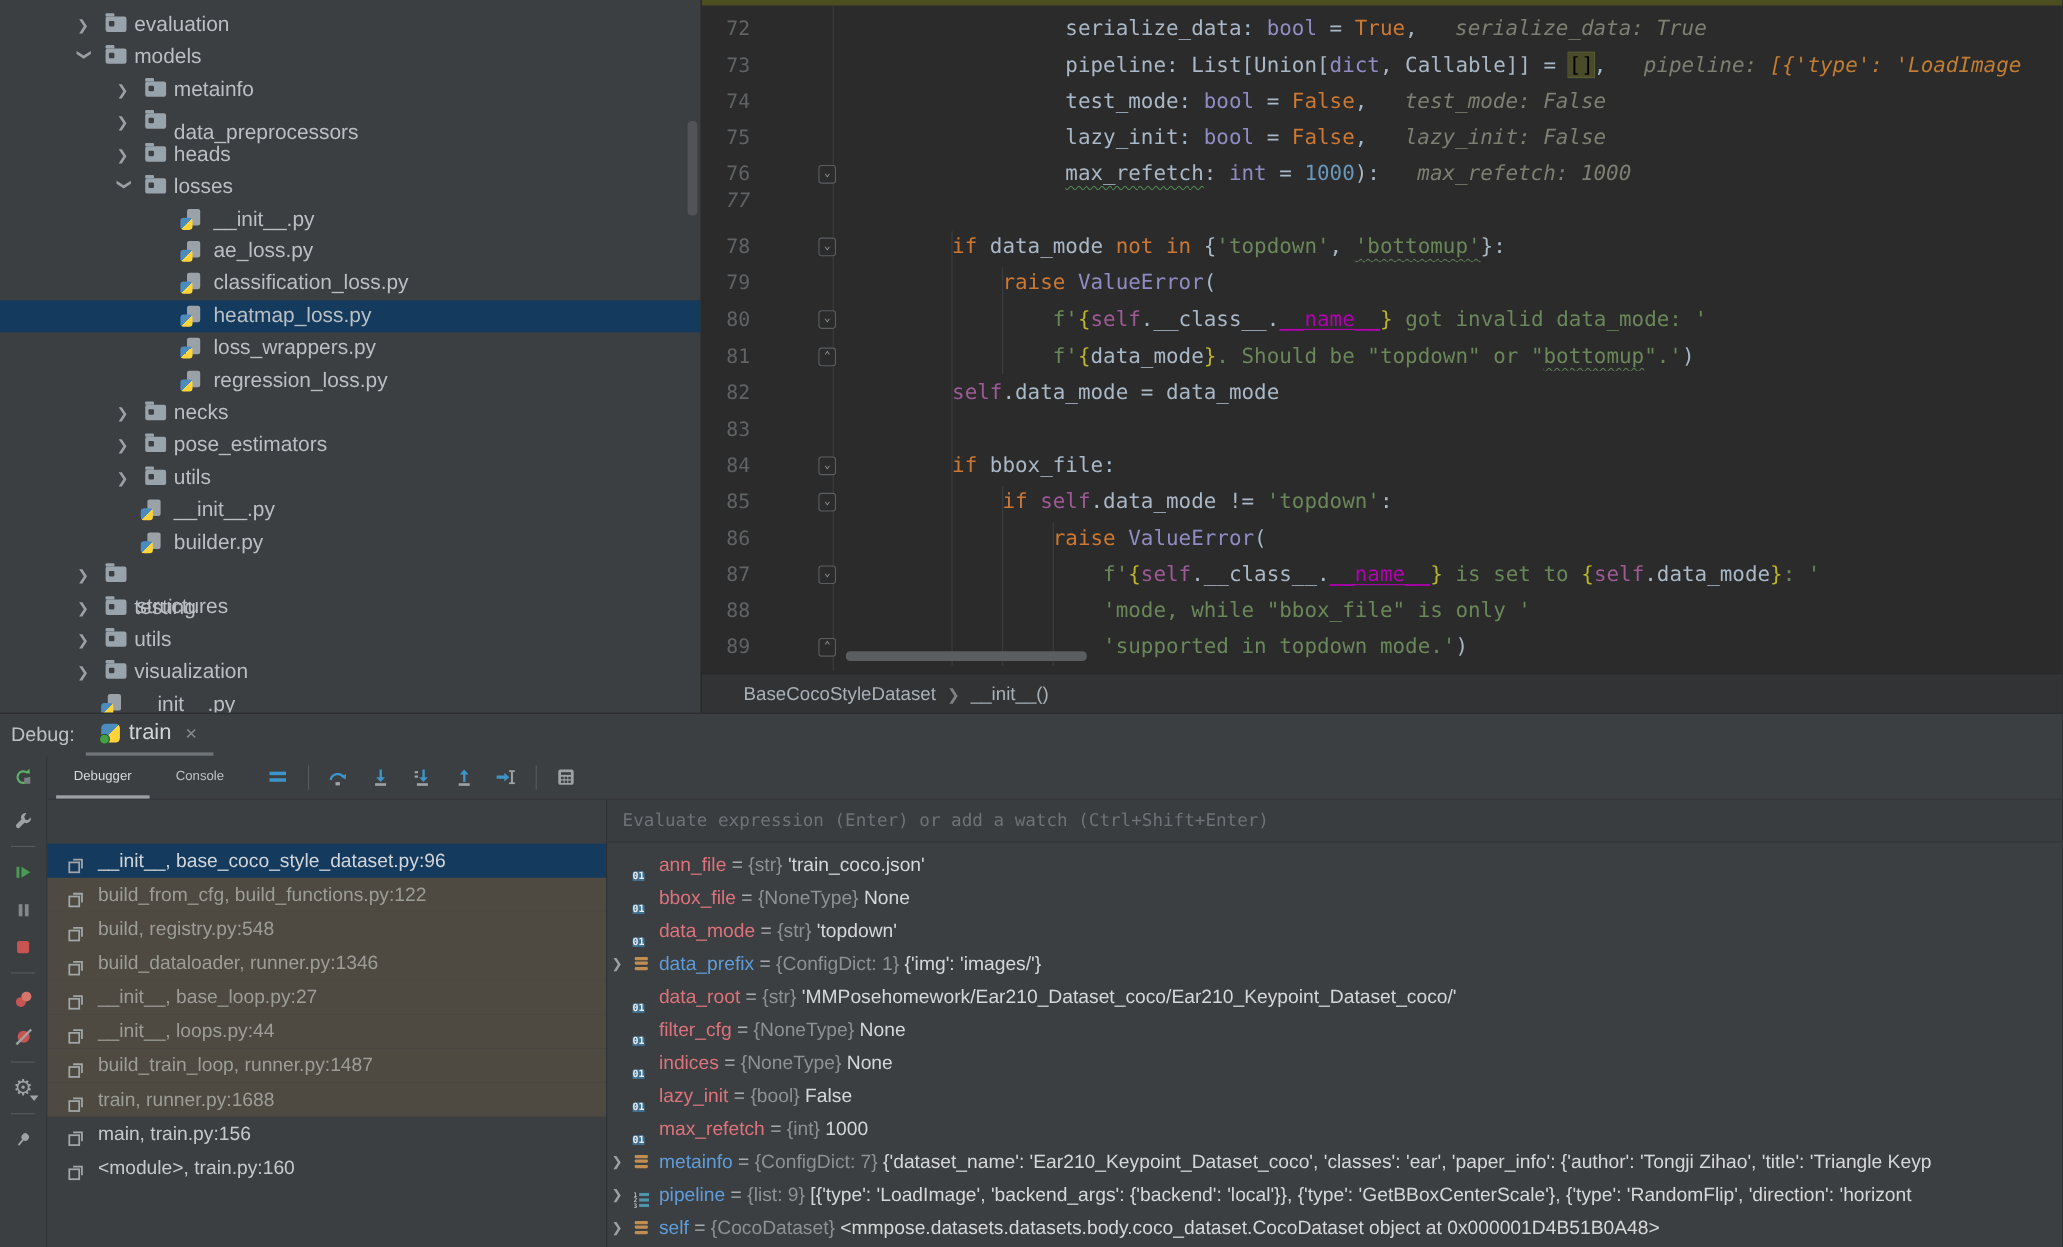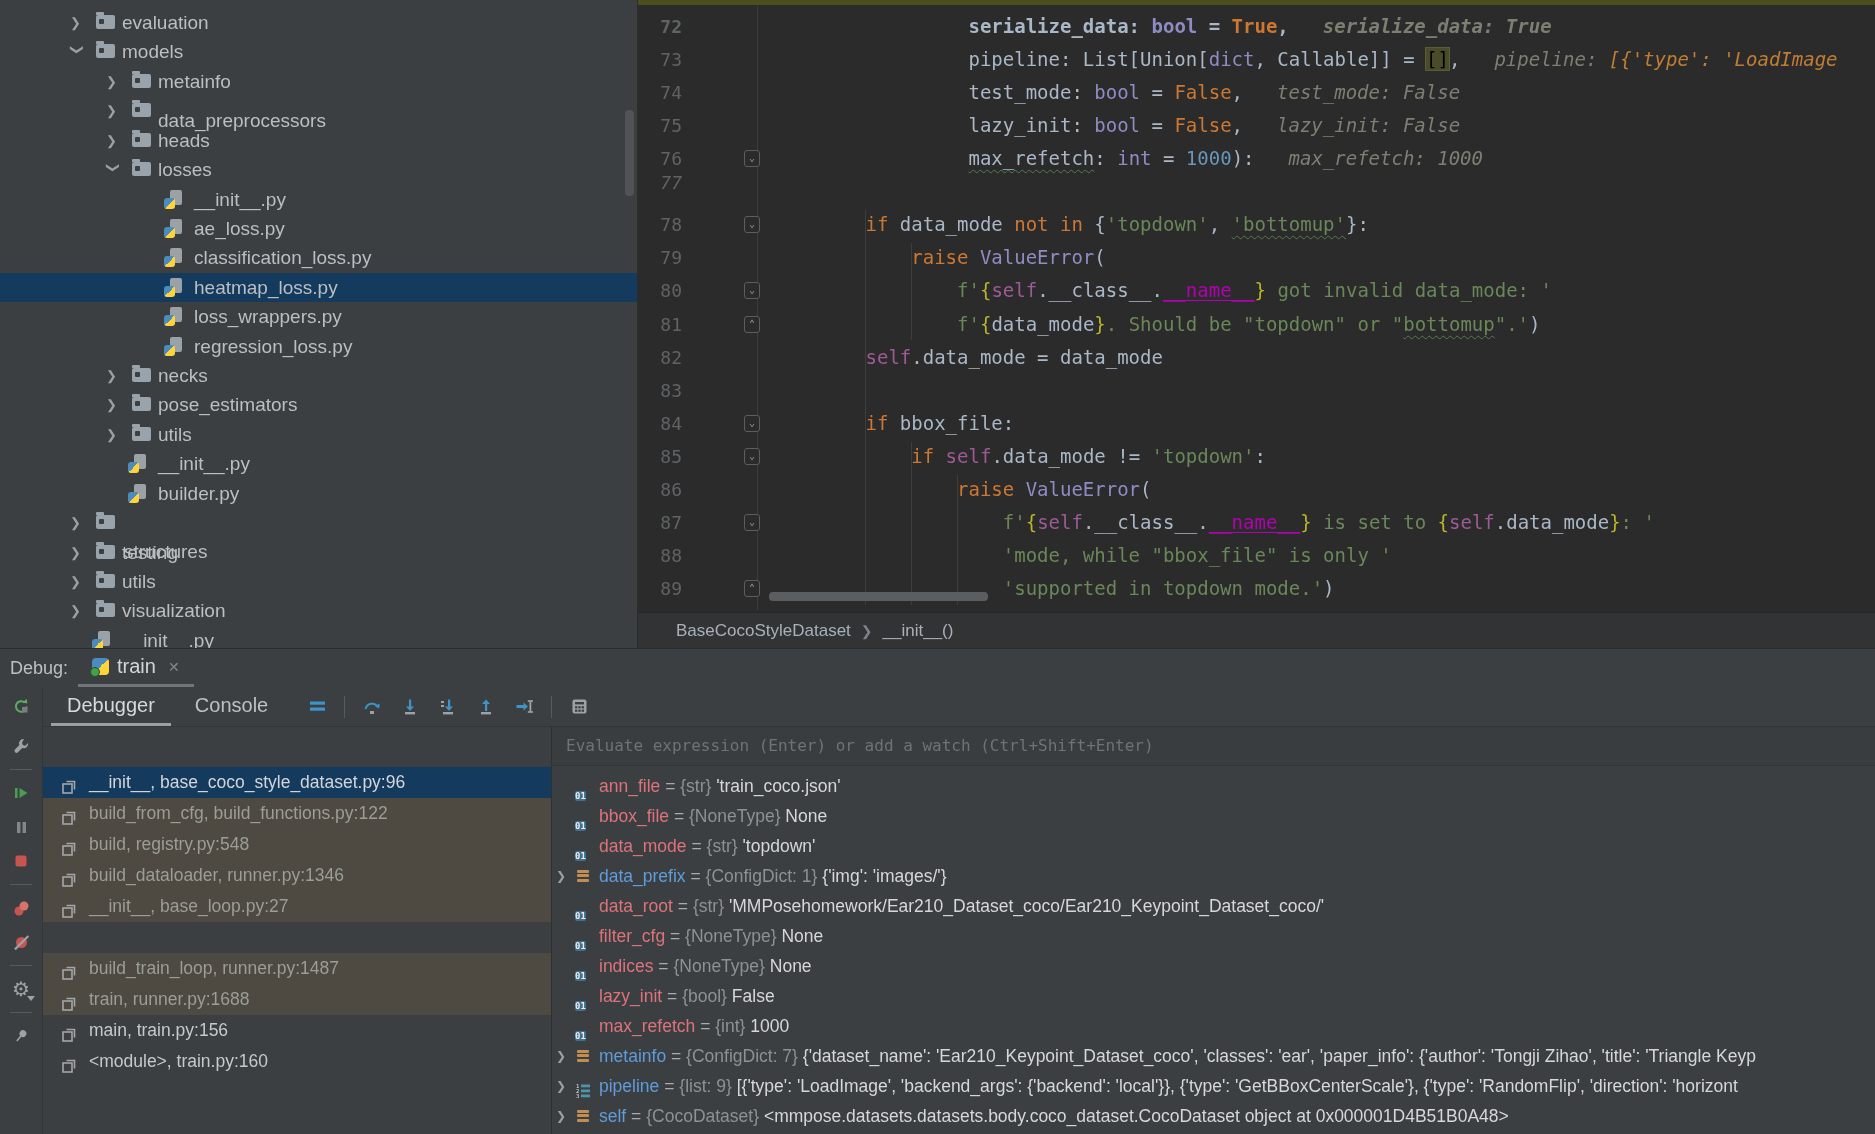--- a/index.html
+++ b/index.html
@@ -53,21 +53,21 @@
   .pyrun{position:absolute;left:-2px;bottom:-2px;width:8px;height:8px;border-radius:50%;background:#43a047;border:1px solid #2c4b33;}
   #run-tab .rlabel{font-size:20px;color:#d2d5d8;}
   .closex{color:#85898c;font-size:14px;margin-left:4px;}
   #leftcol{position:absolute;left:0;top:38px;bottom:0;width:43px;border-right:1px solid #333638;
            display:flex;flex-direction:column;align-items:center;padding-top:6px;box-sizing:border-box;}
   .lic{width:26px;height:26px;display:flex;align-items:center;justify-content:center;margin-bottom:8px;position:relative;}
   .sep2{width:22px;height:1px;background:#575b5e;margin:2px 0 10px 0;}
   .gearchar{font-size:20px;color:#9fa2a5;line-height:20px;}
   .gearcaret{position:absolute;right:-1px;bottom:1px;width:0;height:0;border-left:4px solid transparent;border-right:4px solid transparent;border-top:5px solid #9fa2a5;}
   #dbg-row2{position:absolute;left:43px;top:38px;right:0;height:40px;display:flex;align-items:stretch;border-bottom:1px solid #333638;box-sizing:border-box;}
-  .dtab{padding:0 16px;margin-left:8px;font-size:20px;color:#bdc1c4;line-height:37px;}
+  .dtab{padding:0 16px;margin-left:8px;font-size:12px;color:#bdc1c4;line-height:37px;}
   .dtab.sel{color:#d6d9db;border-bottom:3px solid #9ba0a4;}
   #row2icons{display:flex;align-items:center;gap:16px;margin-left:22px;}
   .tsep{width:1px;height:22px;background:#575b5e;}
   .tic{width:22px;height:22px;display:flex;align-items:center;justify-content:center;}
   
   #frames{position:absolute;left:43px;top:78px;width:508px;bottom:0;border-right:1px solid #2e3133;overflow:hidden;}
   #thread-row{position:absolute;left:0;right:0;top:0;height:38px;}
   #thread-row .ticon{position:absolute;left:16px;top:11px;}
   #thread-row .tname{position:absolute;left:46px;top:0;line-height:38px;font-size:18px;color:#c3c7ca;}
   #thread-caret{position:absolute;right:16px;top:16px;width:0;height:0;border-left:6px solid transparent;border-right:6px solid transparent;border-top:7px solid #9fa2a5;}
@@ -228,21 +228,21 @@
     </div>
 
   <div id="editor">
     <div id="olive"></div>
     <div id="gutterline"></div>
     <div class="guide" style="left:227px;top:210px;height:395px;"></div>
     <div class="guide" style="left:273px;top:243px;height:97px;"></div>
     <div class="guide" style="left:273px;top:442px;height:163px;"></div>
     <div class="guide" style="left:319px;top:475px;height:130px;"></div>
     <div id="lines">
-        <div class="cline" style="top: 10px; font-weight: bold;"><span class="lnum">72</span><span class="codetxt"><span class="pl">                 serialize_data: </span><span class="ty">bool</span><span class="pl"> = </span><span class="kw">True</span><span class="pl">,</span><span class="hintgap"></span><span class="hint">serialize_data: True</span></span></div>
+        <div class="cline" style="top: 10px;"><span class="lnum">72</span><span class="codetxt"><span class="pl">                 serialize_data: </span><span class="ty">bool</span><span class="pl"> = </span><span class="kw">True</span><span class="pl">,</span><span class="hintgap"></span><span class="hint">serialize_data: True</span></span></div>
         <div class="cline" style="top: 43.06px;"><span class="lnum">73</span><span class="codetxt"><span class="pl">                 pipeline: List[Union[</span><span class="ty">dict</span><span class="pl">, Callable]] = </span><span class="hl">[]</span><span class="pl">,</span><span class="hintgap"></span><span class="hint">pipeline: </span><span class="hinto">[{'type': 'LoadImage</span></span></div>
         <div class="cline" style="top: 76.12px;"><span class="lnum">74</span><span class="codetxt"><span class="pl">                 test_mode: </span><span class="ty">bool</span><span class="pl"> = </span><span class="kw">False</span><span class="pl">,</span><span class="hintgap"></span><span class="hint">test_mode: False</span></span></div>
         <div class="cline" style="top: 109.18px;"><span class="lnum">75</span><span class="codetxt"><span class="pl">                 lazy_init: </span><span class="ty">bool</span><span class="pl"> = </span><span class="kw">False</span><span class="pl">,</span><span class="hintgap"></span><span class="hint">lazy_init: False</span></span></div>
         <div class="cline" style="top: 142.24px;"><span class="lnum">76</span><span class="fold">⌄</span><span class="codetxt"><span class="pl">                 </span><span class="plu">max_refetch</span><span class="pl">: </span><span class="ty">int</span><span class="pl"> = </span><span class="num">1000</span><span class="pl">):</span><span class="hintgap"></span><span class="hint">max_refetch: 1000</span></span></div>
         <div class="cline" style="top: 166px; font-style: italic;"><span class="lnum">77</span><span class="codetxt"></span></div>
         <div class="cline" style="top: 208.36px;"><span class="lnum">78</span><span class="fold">⌄</span><span class="codetxt"><span class="pl">        </span><span class="kw">if </span><span class="pl">data_mode </span><span class="kw">not in</span><span class="pl"> {</span><span class="str">'topdown'</span><span class="pl">, </span><span class="stru">'bottomup'</span><span class="pl">}:</span></span></div>
         <div class="cline" style="top: 241.42px;"><span class="lnum">79</span><span class="codetxt"><span class="pl">            </span><span class="kw">raise </span><span class="ty">ValueError</span><span class="pl">(</span></span></div>
         <div class="cline" style="top: 274.48px;"><span class="lnum">80</span><span class="fold">⌄</span><span class="codetxt"><span class="pl">                </span><span class="str">f'</span><span class="brc">{</span><span class="self">self</span><span class="pl">.__class__.</span><span class="dun">__name__</span><span class="brc">}</span><span class="str"> got invalid data_mode: '</span></span></div>
         <div class="cline" style="top: 307.54px;"><span class="lnum">81</span><span class="fold">⌃</span><span class="codetxt"><span class="pl">                </span><span class="str">f'</span><span class="brc">{</span><span class="pl">data_mode</span><span class="brc">}</span><span class="str">. Should be "topdown" or "</span><span class="stru">bottomup</span><span class="str">".'</span><span class="pl">)</span></span></div>
         <div class="cline" style="top: 340.6px;"><span class="lnum">82</span><span class="codetxt"><span class="pl">        </span><span class="self">self</span><span class="pl">.data_mode = data_mode</span></span></div>
@@ -422,20 +422,27 @@
               </svg></span>
             <span class="flbl">build_dataloader, runner.py:1346</span>
           </div>
           <div class="frow lib" style="top: 164px;">
             <span class="ficn"><svg width="16" height="16" viewBox="0 0 16 16">
                 <rect x="2" y="5" width="9" height="9" fill="none" stroke="#a3a6a9" stroke-width="1.6"></rect>
                 <path d="M5.5 2.5h8v8" fill="none" stroke="#a3a6a9" stroke-width="1.6"></path>
               </svg></span>
             <span class="flbl">__init__, base_loop.py:27</span>
           </div>
+          <div class="frow lib" style="top: 195px;">
+            <span class="ficn"><svg width="16" height="16" viewBox="0 0 16 16">
+                <rect x="2" y="5" width="9" height="9" fill="none" stroke="#a3a6a9" stroke-width="1.6"></rect>
+                <path d="M5.5 2.5h8v8" fill="none" stroke="#a3a6a9" stroke-width="1.6"></path>
+              </svg></span>
+            <span class="flbl">__init__, loops.py:44</span>
+          </div>
           <div class="frow lib" style="top: 226px;">
             <span class="ficn"><svg width="16" height="16" viewBox="0 0 16 16">
                 <rect x="2" y="5" width="9" height="9" fill="none" stroke="#a3a6a9" stroke-width="1.6"></rect>
                 <path d="M5.5 2.5h8v8" fill="none" stroke="#a3a6a9" stroke-width="1.6"></path>
               </svg></span>
             <span class="flbl">build_train_loop, runner.py:1487</span>
           </div>
           <div class="frow lib" style="top: 257px;">
             <span class="ficn"><svg width="16" height="16" viewBox="0 0 16 16">
                 <rect x="2" y="5" width="9" height="9" fill="none" stroke="#a3a6a9" stroke-width="1.6"></rect>

